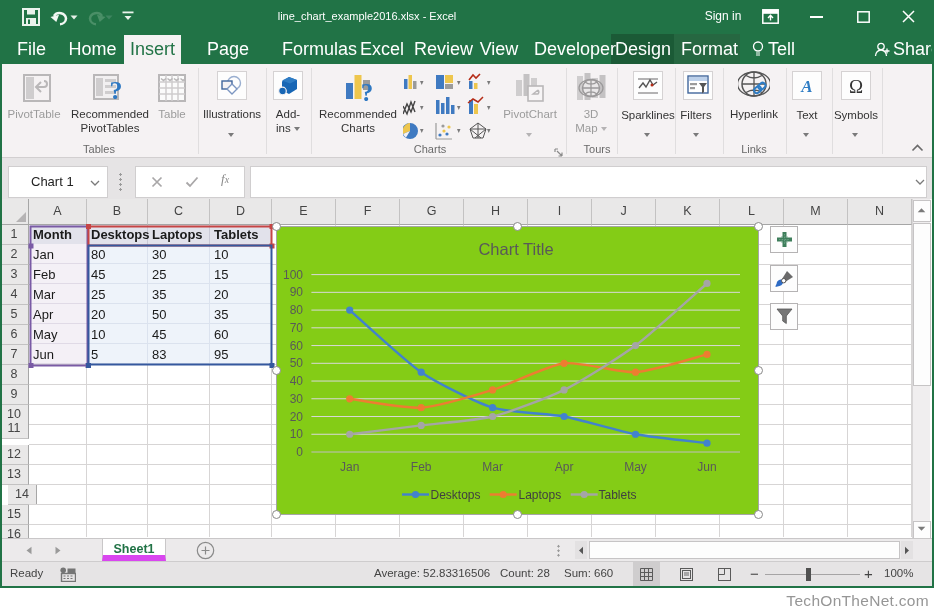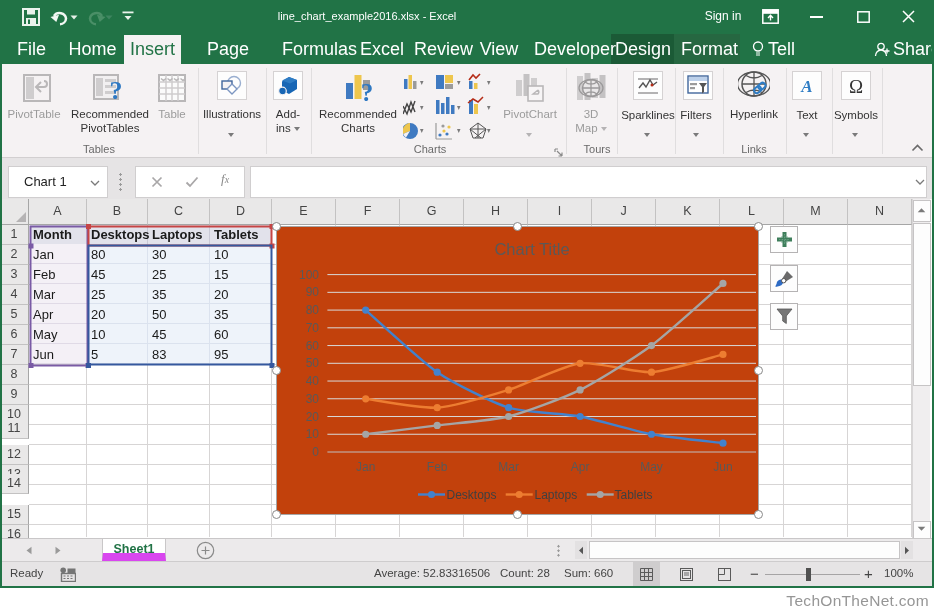--- a/index.html
+++ b/index.html
@@ -29,21 +29,21 @@
 #fbar{position:absolute;left:0;top:158px;width:934px;height:41px;background:#e6e4e5;}
 .whitebox{position:absolute;background:#fff;border:1px solid #d0cecf;box-sizing:border-box;}
 
 #sheet{position:absolute;left:0;top:199px;width:934px;height:339px;background:#fff;overflow:hidden;}
 .colhdr{position:absolute;top:0;height:26px;background:#e9e8e8;border-right:1px solid #c3c2c2;border-bottom:1px solid #a6a6a6;box-sizing:border-box;color:#454545;font-size:12.5px;text-align:center;line-height:25px;}
 .rowhdr{position:absolute;left:0;width:29px;height:20px;background:#e9e8e8;border-right:1px solid #a6a6a6;border-bottom:1px solid #c3c2c2;box-sizing:border-box;color:#454545;font-size:12.5px;text-align:center;line-height:19px;}
 .gl-v{position:absolute;top:26px;width:1px;background:#d7d5d5;}
 .gl-h{position:absolute;left:29px;width:883px;height:1px;background:#d7d5d5;}
 .cell{position:absolute;height:20px;font-size:13px;color:#1a1a1a;line-height:20px;white-space:nowrap;}
 
-#chart{position:absolute;left:276px;top:27px;width:483px;height:289px;background:#c2410c;border:1px solid #a6a6a6;box-sizing:border-box;padding-left:16px;}
+#chart{position:absolute;left:276px;top:27px;width:483px;height:289px;background:#84cc16;border:1px solid #a6a6a6;box-sizing:border-box;}
 .handle{position:absolute;width:9px;height:9px;background:#fff;border:1px solid #8a8a8a;border-radius:50%;box-sizing:border-box;z-index:5;}
 .sidebtn{position:absolute;left:770px;width:28px;height:27px;background:#fdfdfd;border:1px solid #b5b3b4;box-sizing:border-box;z-index:5;}
 
 #tabbar{position:absolute;left:0;top:538px;width:934px;height:23px;background:#eceaeb;border-top:1px solid #c9c7c8;box-sizing:border-box;}
 
 #statusbar{position:absolute;left:0;top:561px;width:934px;height:25px;background:#e6e4e5;border-top:1px solid #cecccd;box-sizing:border-box;color:#444;font-size:11.5px;}
 #greenline{position:absolute;left:0;top:586px;width:934px;height:2px;background:#217346;}
 #watermark{position:absolute;left:0;top:592px;width:929px;text-align:right;color:#969696;font-size:15.5px;letter-spacing:0.3px;}
 .wborder{position:absolute;background:#217346;z-index:9;}
 </style>
@@ -301,21 +301,21 @@
     </svg>
     <div class="rtext" style="left:826px;top:44px;width:60px;">Symbols</div>
     <div class="abs" style="left:852px;top:61px;"><span class="caret"></span></div>
 
     <svg class="abs" style="left:911px;top:79px;" width="13" height="9" viewBox="0 0 13 9">
       <path d="M1.5 7.5 l5 -5 5 5" fill="none" stroke="#6a6a6a" stroke-width="1.6"></path>
     </svg>
   </div>
 
   <div id="fbar">
-    <div class="whitebox" style="left:8px;top:8px;width:100px;height:32px;font-size:13px;color:#222;line-height:30px;padding-left:15px;">Chart 1</div>
+    <div class="whitebox" style="left:8px;top:8px;width:100px;height:32px;font-size:13px;color:#222;line-height:30px;padding-left:22px;">Chart 1</div>
     <svg class="abs" style="left:90px;top:22px;" width="10" height="6" viewBox="0 0 10 6">
         <path d="M1 1 l4 4 4 -4" fill="none" stroke="#7a7a7a" stroke-width="1.3"></path>
       </svg>
     <div class="abs" style="left:119px;top:14px;width:3px;height:20px;background-image:radial-gradient(circle,#9a9a9a 1px,transparent 1.2px);background-size:3px 5px;"></div>
     <div class="whitebox" style="left:135px;top:8px;width:110px;height:32px;"></div>
     <svg class="abs" style="left:151px;top:18px;" width="12" height="12" viewBox="0 0 12 12">
         <path d="M1.5 1.5 L10.5 10.5 M10.5 1.5 L1.5 10.5" stroke="#a9a7a8" stroke-width="1.7"></path>
       </svg>
     <svg class="abs" style="left:185px;top:18px;" width="14" height="12" viewBox="0 0 14 12">
         <path d="M1.5 6.5 L5 10 L12.5 1.5" fill="none" stroke="#a9a7a8" stroke-width="1.8"></path>
@@ -354,21 +354,21 @@
         <div class="rowhdr" style="top:86px;">4</div>
         <div class="rowhdr" style="top:106px;">5</div>
         <div class="rowhdr" style="top:126px;">6</div>
         <div class="rowhdr" style="top:146px;">7</div>
         <div class="rowhdr" style="top:166px;">8</div>
         <div class="rowhdr" style="top:186px;">9</div>
         <div class="rowhdr" style="top:206px;">10</div>
         <div class="rowhdr" style="top:220px;">11</div>
         <div class="rowhdr" style="top:246px;">12</div>
         <div class="rowhdr" style="top:266px;">13</div>
-        <div class="rowhdr" style="top:275px;">14</div>
+        <div class="rowhdr" style="top:286px;margin-left:8px;">14</div>
         <div class="rowhdr" style="top:306px;">15</div>
         <div class="rowhdr" style="top:326px;">16</div>
         <div class="gl-v" style="left:86px;height:312px;"></div>
         <div class="gl-v" style="left:147px;height:312px;"></div>
         <div class="gl-v" style="left:209px;height:312px;"></div>
         <div class="gl-v" style="left:271px;height:312px;"></div>
         <div class="gl-v" style="left:335px;height:312px;"></div>
         <div class="gl-v" style="left:399px;height:312px;"></div>
         <div class="gl-v" style="left:463px;height:312px;"></div>
         <div class="gl-v" style="left:527px;height:312px;"></div>
@@ -556,21 +556,21 @@
     </div>
   </div>
 
   <div id="tabbar">
     <svg class="abs" style="left:25px;top:7px;" width="8" height="9" viewBox="0 0 8 9">
         <path d="M6.5 0.8 L1.5 4.5 L6.5 8.2 z" fill="#9a9a9a"></path>
       </svg>
     <svg class="abs" style="left:54px;top:7px;" width="8" height="9" viewBox="0 0 8 9">
         <path d="M1.5 0.8 L6.5 4.5 L1.5 8.2 z" fill="#9a9a9a"></path>
       </svg>
-    <div style="position:absolute;left:102px;top:0;width:64px;height:22px;background:#fff;border-bottom:8px solid #d946ef;border-left:1px solid #c9c7c8;border-right:1px solid #c9c7c8;box-sizing:border-box;color:#217346;font-weight:bold;font-size:12.5px;text-align:center;line-height:20px;">Sheet1</div>
+    <div style="position:absolute;left:102px;top:0;width:64px;height:22px;background:#fff;border-bottom:6px solid #d946ef;border-left:1px solid #c9c7c8;border-right:1px solid #c9c7c8;box-sizing:border-box;color:#217346;font-weight:bold;font-size:12.5px;text-align:center;line-height:20px;">Sheet1</div>
     <svg class="abs" style="left:196px;top:2px;" width="19" height="19" viewBox="0 0 19 19">
       <circle cx="9.5" cy="9.5" r="8.2" fill="none" stroke="#8a8a8a" stroke-width="1.2"></circle>
       <path d="M9.5 5.5 v8 M5.5 9.5 h8" stroke="#8a8a8a" stroke-width="1.2"></path>
     </svg>
     <div class="abs" style="left:557px;top:5px;width:3px;height:13px;background-image:radial-gradient(circle,#9a9a9a 1px,transparent 1.2px);background-size:3px 4.5px;"></div>
     <div class="abs" style="left:575px;top:2px;width:12px;height:18px;background:#e3e1e2;"></div>
     <svg class="abs" style="left:577px;top:7px;" width="8" height="9" viewBox="0 0 8 9">
         <path d="M6 0.8 L2 4.5 L6 8.2 z" fill="#555"></path>
       </svg>
     <div class="abs" style="left:589px;top:2px;width:311px;height:18px;background:#fdfdfd;border:1px solid #c6c4c5;box-sizing:border-box;"></div>

